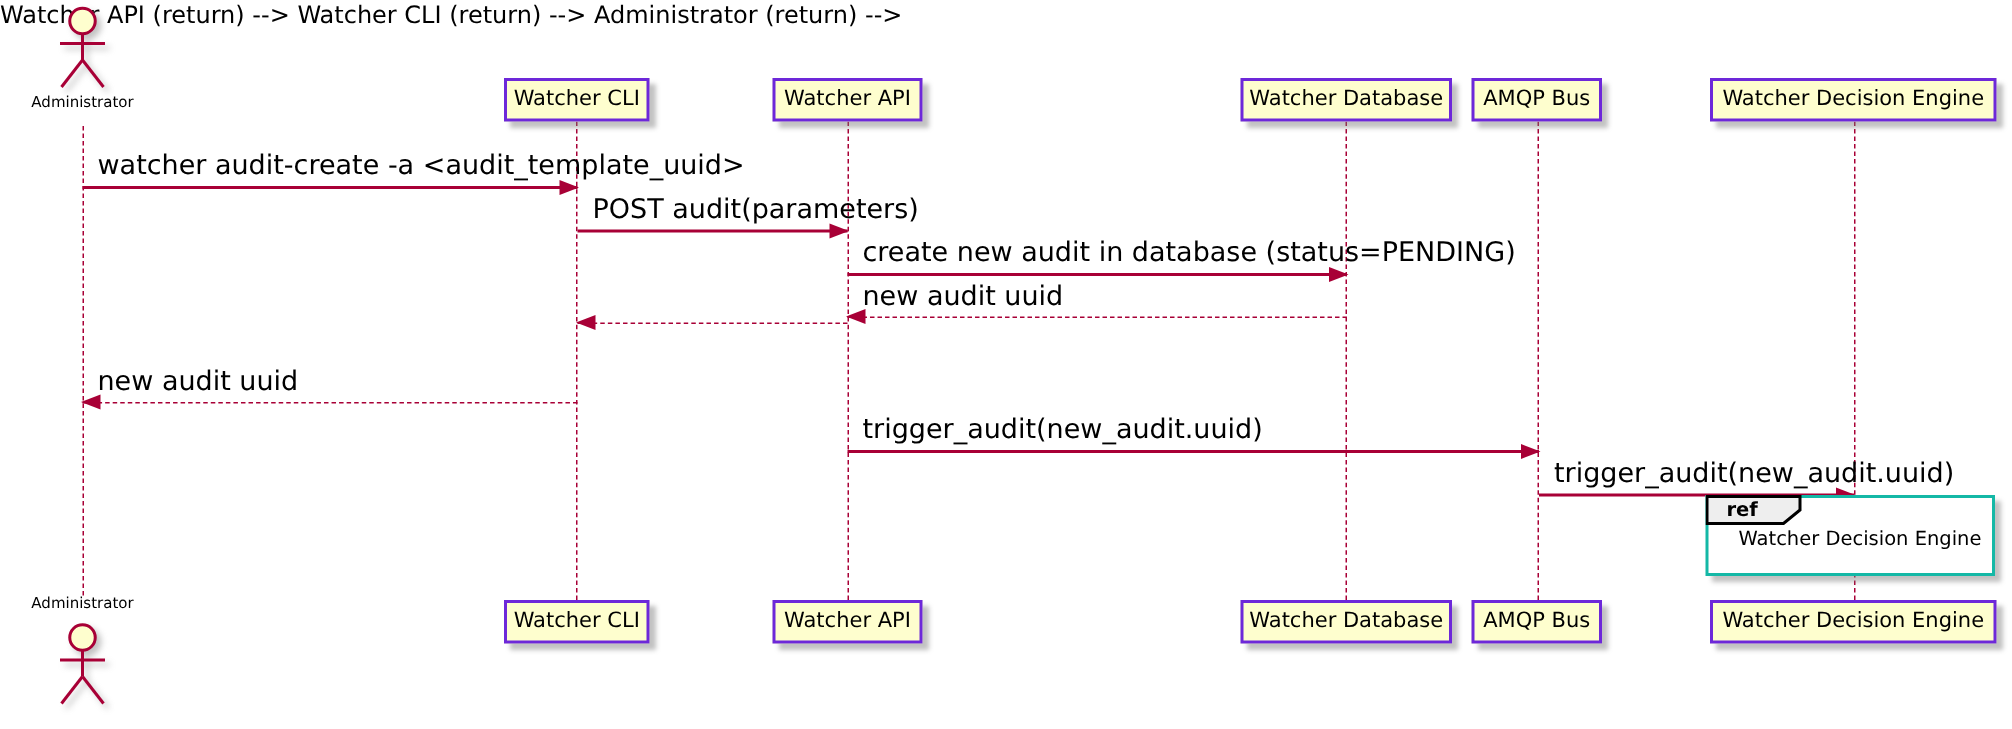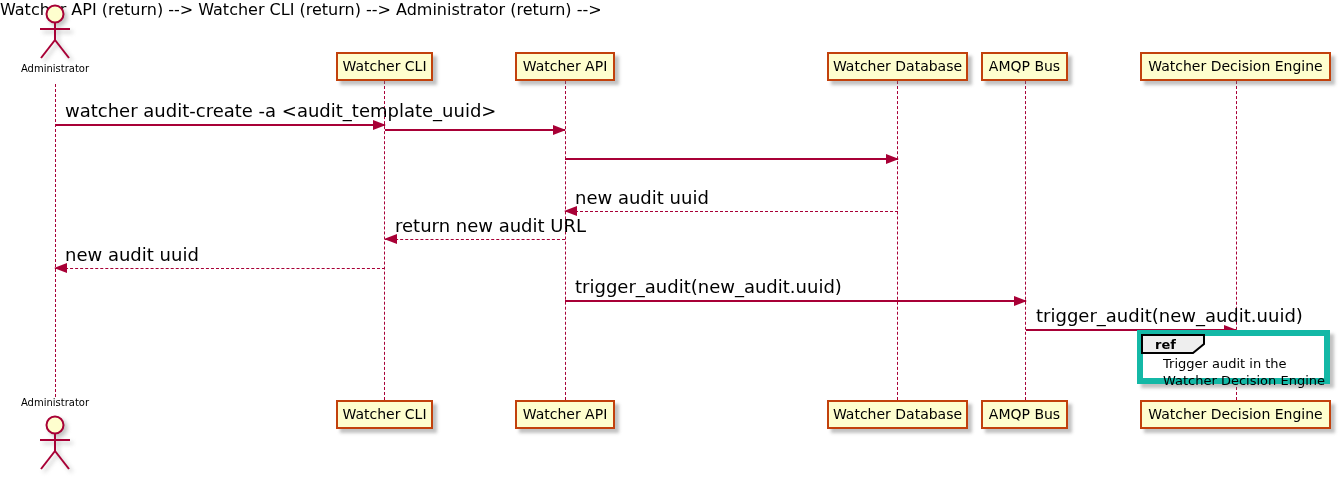--- a/index.html
+++ b/index.html
@@ -10,21 +10,21 @@
     font-family:"DejaVu Sans","Liberation Sans",sans-serif;
     color:#000;
     overflow:hidden;
   }
   
   .participant{
     position:absolute;
     box-sizing:border-box;
     height:29px;
     background:#FEFECE;
-    border:2px solid #c2410c;
+    border:2px solid #6d28d9;
     box-shadow:4px 4px 3px rgba(120,120,120,0.45);
     text-align:center;
     font-size:14px;
     line-height:25px;
     white-space:nowrap;
     z-index:3;
   }
   
   .lifeline{
     position:absolute;
@@ -65,21 +65,21 @@
     z-index:3;
   }
   .actor-fig{position:absolute;z-index:3;filter:drop-shadow(3px 3px 2px rgba(120,120,120,0.45));}
   
   .ref-box{
     position:absolute;
     box-sizing:border-box;
     left:1137px;top:330px;
     width:193px;height:54px;
     background:#ffffff;
-    border:6px solid #14b8a6;
+    border:2px solid #14b8a6;
     box-shadow:4px 4px 3px rgba(120,120,120,0.45);
     z-index:4;
   }
   .ref-tab{position:absolute;left:-2px;top:-2px;}
   .ref-keyword{
     position:absolute;left:12px;top:1px;
     font-size:13px;font-weight:bold;
   }
   .ref-body{
     position:absolute;left:20px;top:19px;
@@ -137,43 +137,44 @@
   
   <div class="msg" style="left:55px;top:100px;width:330px;">
     <span class="lbl">watcher audit-create -a &lt;audit_template_uuid&gt;</span>
     <div class="line solid">
       <span class="head right"></span>
     </div>
   </div>
 
   
   <div class="msg" style="left:385px;top:129px;width:180px;">
+    <span class="lbl">POST audit(parameters)</span>
     <div class="line solid">
       <span class="head right"></span>
     </div>
   </div>
 
   
   <div class="msg" style="left:565px;top:158px;width:333px;">
+    <span class="lbl">create new audit in database (status=PENDING)</span>
     <div class="line solid">
       <span class="head right"></span>
     </div>
   </div>
 
    Watcher API (return) --&gt;
   <div class="msg" style="left:565px;top:187px;width:333px;">
     <span class="lbl">new audit uuid</span>
     <div class="line dashed">
       <span class="head left"></span>
     </div>
   </div>
 
    Watcher CLI (return) --&gt;
   <div class="msg" style="left:385px;top:215px;width:180px;">
-    <span class="lbl">return new audit URL</span>
     <div class="line dashed">
       <span class="head left"></span>
     </div>
   </div>
 
    Administrator (return) --&gt;
   <div class="msg" style="left:55px;top:244px;width:330px;">
     <span class="lbl">new audit uuid</span>
     <div class="line dashed">
       <span class="head left"></span>
@@ -196,18 +197,17 @@
     </div>
   </div>
 
   
   <div class="ref-box">
     <svg class="ref-tab" width="66" height="21" viewBox="0 0 66 21">
       <path d="M1,1 H63 V10 L52,19 H1 Z" fill="#EEEEEE" stroke="#000000" stroke-width="2"></path>
     </svg>
     <span class="ref-keyword">ref</span>
     <div class="ref-body">
-      <div>Trigger audit in the</div>
       <div>Watcher Decision Engine</div>
     </div>
   </div>
 
 </div>
 
 </body></html>

